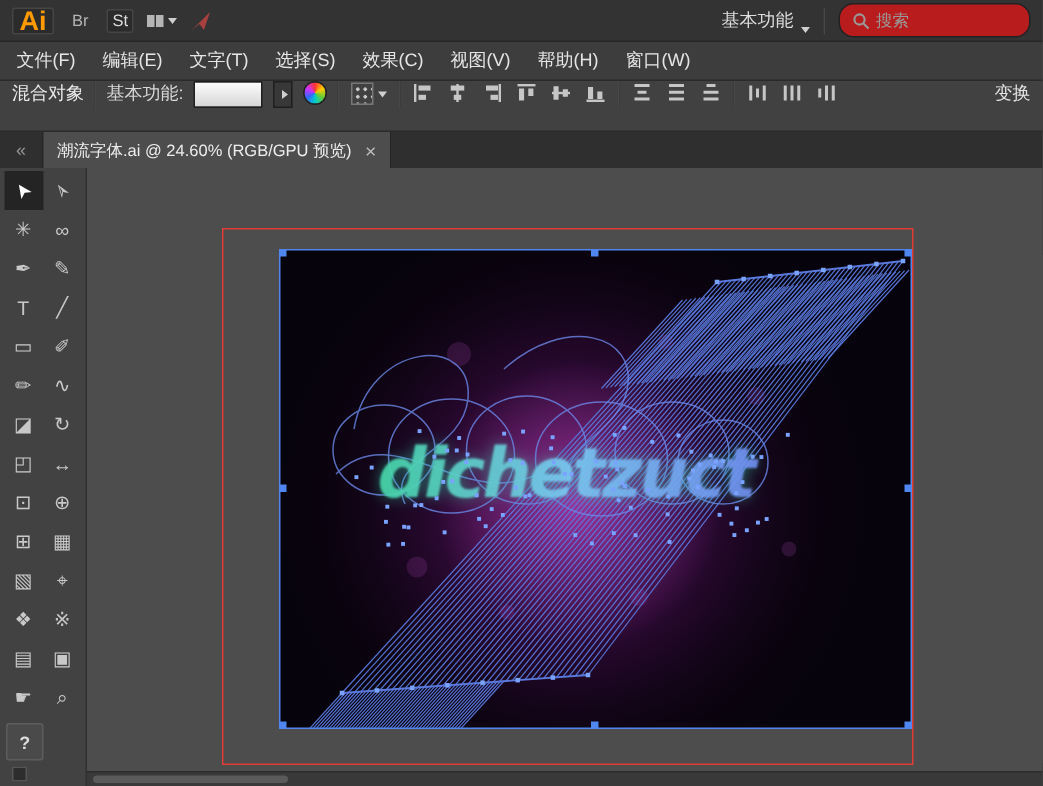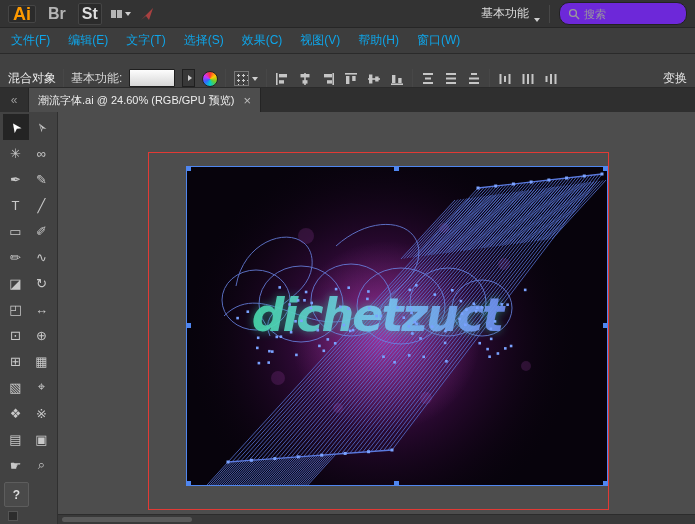--- a/index.html
+++ b/index.html
@@ -2,38 +2,38 @@
 <html><head>
 <meta charset="utf-8">
 <style>
   *{box-sizing:border-box;margin:0;padding:0}
   html,body{width:695px;height:524px;overflow:hidden}
   body{font-family:"Liberation Sans","DejaVu Sans",sans-serif;font-size:12px;color:#ddd;background:#3a3a3a}
 
   
   .topbar{height:28px;background:#333;border-bottom:1px solid #262626;display:flex;align-items:center;padding:0 8px;gap:9px}
   .ai-logo{color:#ff9a00;font-weight:bold;font-size:18px;background:#2b2b2b;border:1px solid #454545;border-radius:2px;padding:1px 4px;line-height:14px}
-  .badge{color:#b5b5b5;font-size:16px;font-weight:bold;padding:1px 3px}
+  .badge{color:#b5b5b5;font-size:11px;font-weight:normal;padding:1px 3px}
   .badge.st{background:#2b2b2b;border:1px solid #454545;border-radius:2px;color:#ddd}
   .tiles{display:inline-flex;gap:1px}
   .tiles i{width:5px;height:8px;background:#b5b5b5;display:block}
   .caret{width:0;height:0;border-left:3.5px solid transparent;border-right:3.5px solid transparent;border-top:4px solid #cfcfcf;display:inline-block;margin-left:3px}
   .grow{flex:1}
   .ws{display:flex;align-items:flex-end;gap:2px;color:#ddd}
   .vsep{width:1px;height:18px;background:#262626;border-right:1px solid #474747}
-  .search{display:flex;align-items:center;gap:4px;background:#6d28d9;border:1px solid #222;border-radius:10px;height:23px;padding:0 8px;width:128px}
+  .search{display:flex;align-items:center;gap:4px;background:#b91c1c;border:1px solid #222;border-radius:10px;height:23px;padding:0 8px;width:128px}
   .search input{background:transparent;border:none;outline:none;color:#cfcfcf;font-size:11px;width:90px;font-family:inherit}
   .search input::placeholder{color:#9a9a9a}
 
   
   .menubar{height:26px;background:#3d3d3d;border-bottom:1px solid #2a2a2a;display:flex;align-items:center;padding:0 2px}
-  .menu-item{padding:0 9px;line-height:25px;color:#0ea5e9;cursor:default;white-space:nowrap}
+  .menu-item{padding:0 9px;line-height:25px;color:#e5e5e5;cursor:default;white-space:nowrap}
 
   
-  .controlbar{height:34px;background:#414141;border-bottom:1px solid #2a2a2a;display:flex;align-items:flex-end;padding:0 8px;gap:7px;overflow:hidden;white-space:nowrap}
+  .controlbar{height:34px;background:#414141;border-bottom:1px solid #2a2a2a;display:flex;align-items:flex-start;padding:0 8px;gap:7px;overflow:hidden;white-space:nowrap}
   .ctx-label{color:#ececec}
   .op-label{color:#d7d7d7}
   .op-field{width:46px;height:18px;background:linear-gradient(#fdfdfd,#d6d6d6);border:1px solid #1f1f1f;border-radius:1px}
   .op-step{width:13px;height:18px;background:#383838;border:1px solid #1f1f1f;display:flex;align-items:center;justify-content:center}
   .colorwheel{width:16px;height:16px;border-radius:50%;background:conic-gradient(#f33,#fc0,#6c3,#0cc,#36f,#c3f,#f33);border:1px solid #222}
   .dotgrid{width:15px;height:15px;border:1px solid #777;background-image:radial-gradient(#ccc 1px,transparent 1.3px);background-size:5px 5px;background-position:1px 1px}
   .icon16{width:16px;height:16px;display:inline-block}
   .icon16 rect{fill:#c6c6c6}
   .icon-btn{display:flex;align-items:center;padding:1px;border-radius:2px}
   .transform-label{margin-left:auto;color:#e3e3e3}

